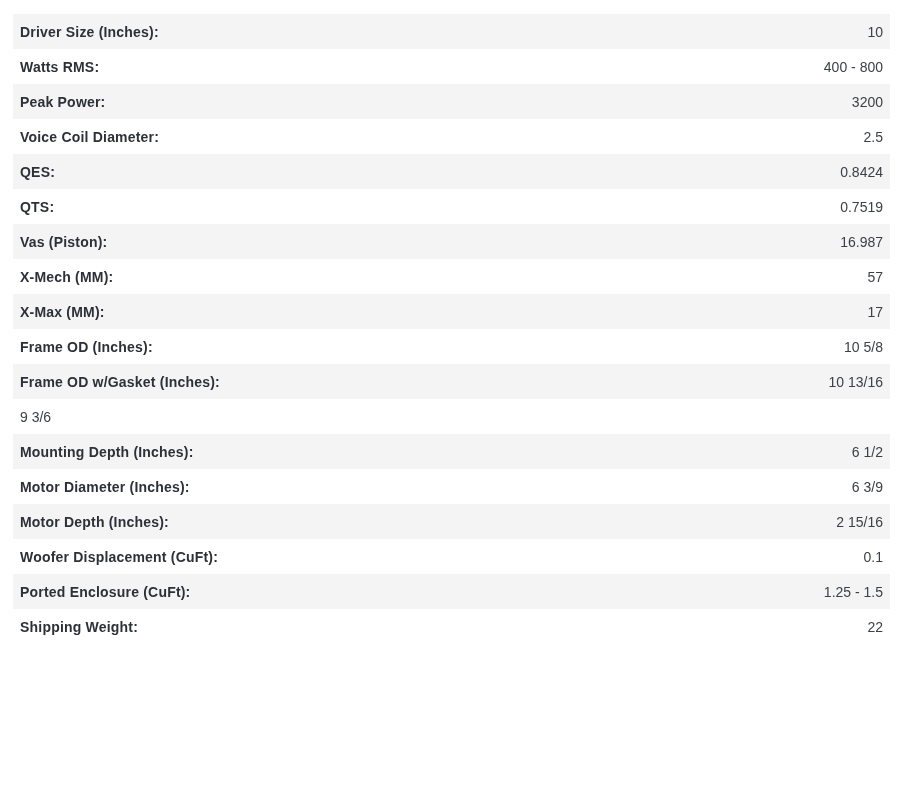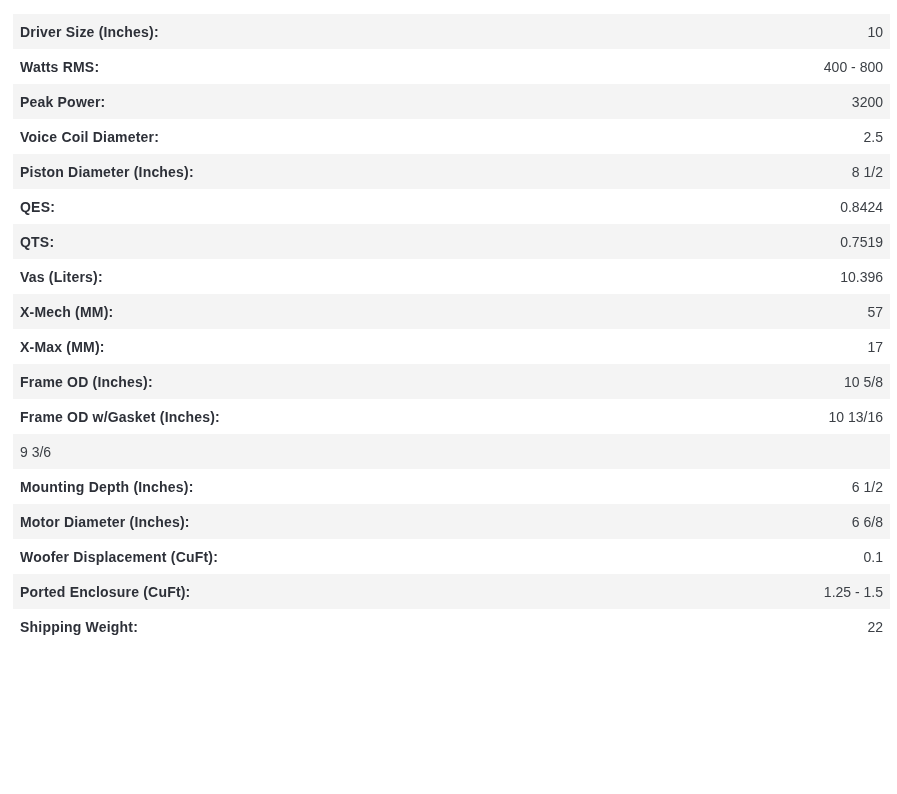--- a/index.html
+++ b/index.html
@@ -65,40 +65,36 @@
     <span class="spec-label">Peak Power:</span>
     <span class="spec-value">3200</span>
   </div>
 
   <div class="spec-row">
     <span class="spec-label">Voice Coil Diameter:</span>
     <span class="spec-value">2.5</span>
   </div>
 
 
-  <div class="spec-row">
-    <span class="spec-label">Piston Diameter (Inches):</span>
-    <span class="spec-value">8 1/2</span>
-  </div>
 
 
 
   <div class="spec-row">
     <span class="spec-label">QES:</span>
     <span class="spec-value">0.8424</span>
   </div>
 
   <div class="spec-row">
     <span class="spec-label">QTS:</span>
     <span class="spec-value">0.7519</span>
   </div>
 
   <div class="spec-row">
-    <span class="spec-label">Vas (Liters):</span>
-    <span class="spec-value">10.396</span>
+    <span class="spec-label">Vas (Piston):</span>
+    <span class="spec-value">16.987</span>
   </div>
 
   <div class="spec-row">
     <span class="spec-label">X-Mech (MM):</span>
     <span class="spec-value">57</span>
   </div>
 
   <div class="spec-row">
     <span class="spec-label">X-Max (MM):</span>
     <span class="spec-value">17</span>
@@ -118,23 +114,27 @@
     <span class="spec-value">9 3/6</span>
   </div>
 
   <div class="spec-row">
     <span class="spec-label">Mounting Depth (Inches):</span>
     <span class="spec-value">6 1/2</span>
   </div>
 
   <div class="spec-row">
     <span class="spec-label">Motor Diameter (Inches):</span>
-    <span class="spec-value">6 6/8</span>
+    <span class="spec-value">6 3/9</span>
   </div>
 
+  <div class="spec-row">
+    <span class="spec-label">Motor Depth (Inches):</span>
+    <span class="spec-value">2 15/16</span>
+  </div>
 
   <div class="spec-row">
     <span class="spec-label">Woofer Displacement (CuFt):</span>
     <span class="spec-value">0.1</span>
   </div>
 
   <div class="spec-row">
     <span class="spec-label">Ported Enclosure (CuFt):</span>
     <span class="spec-value">1.25 - 1.5</span>
   </div>

